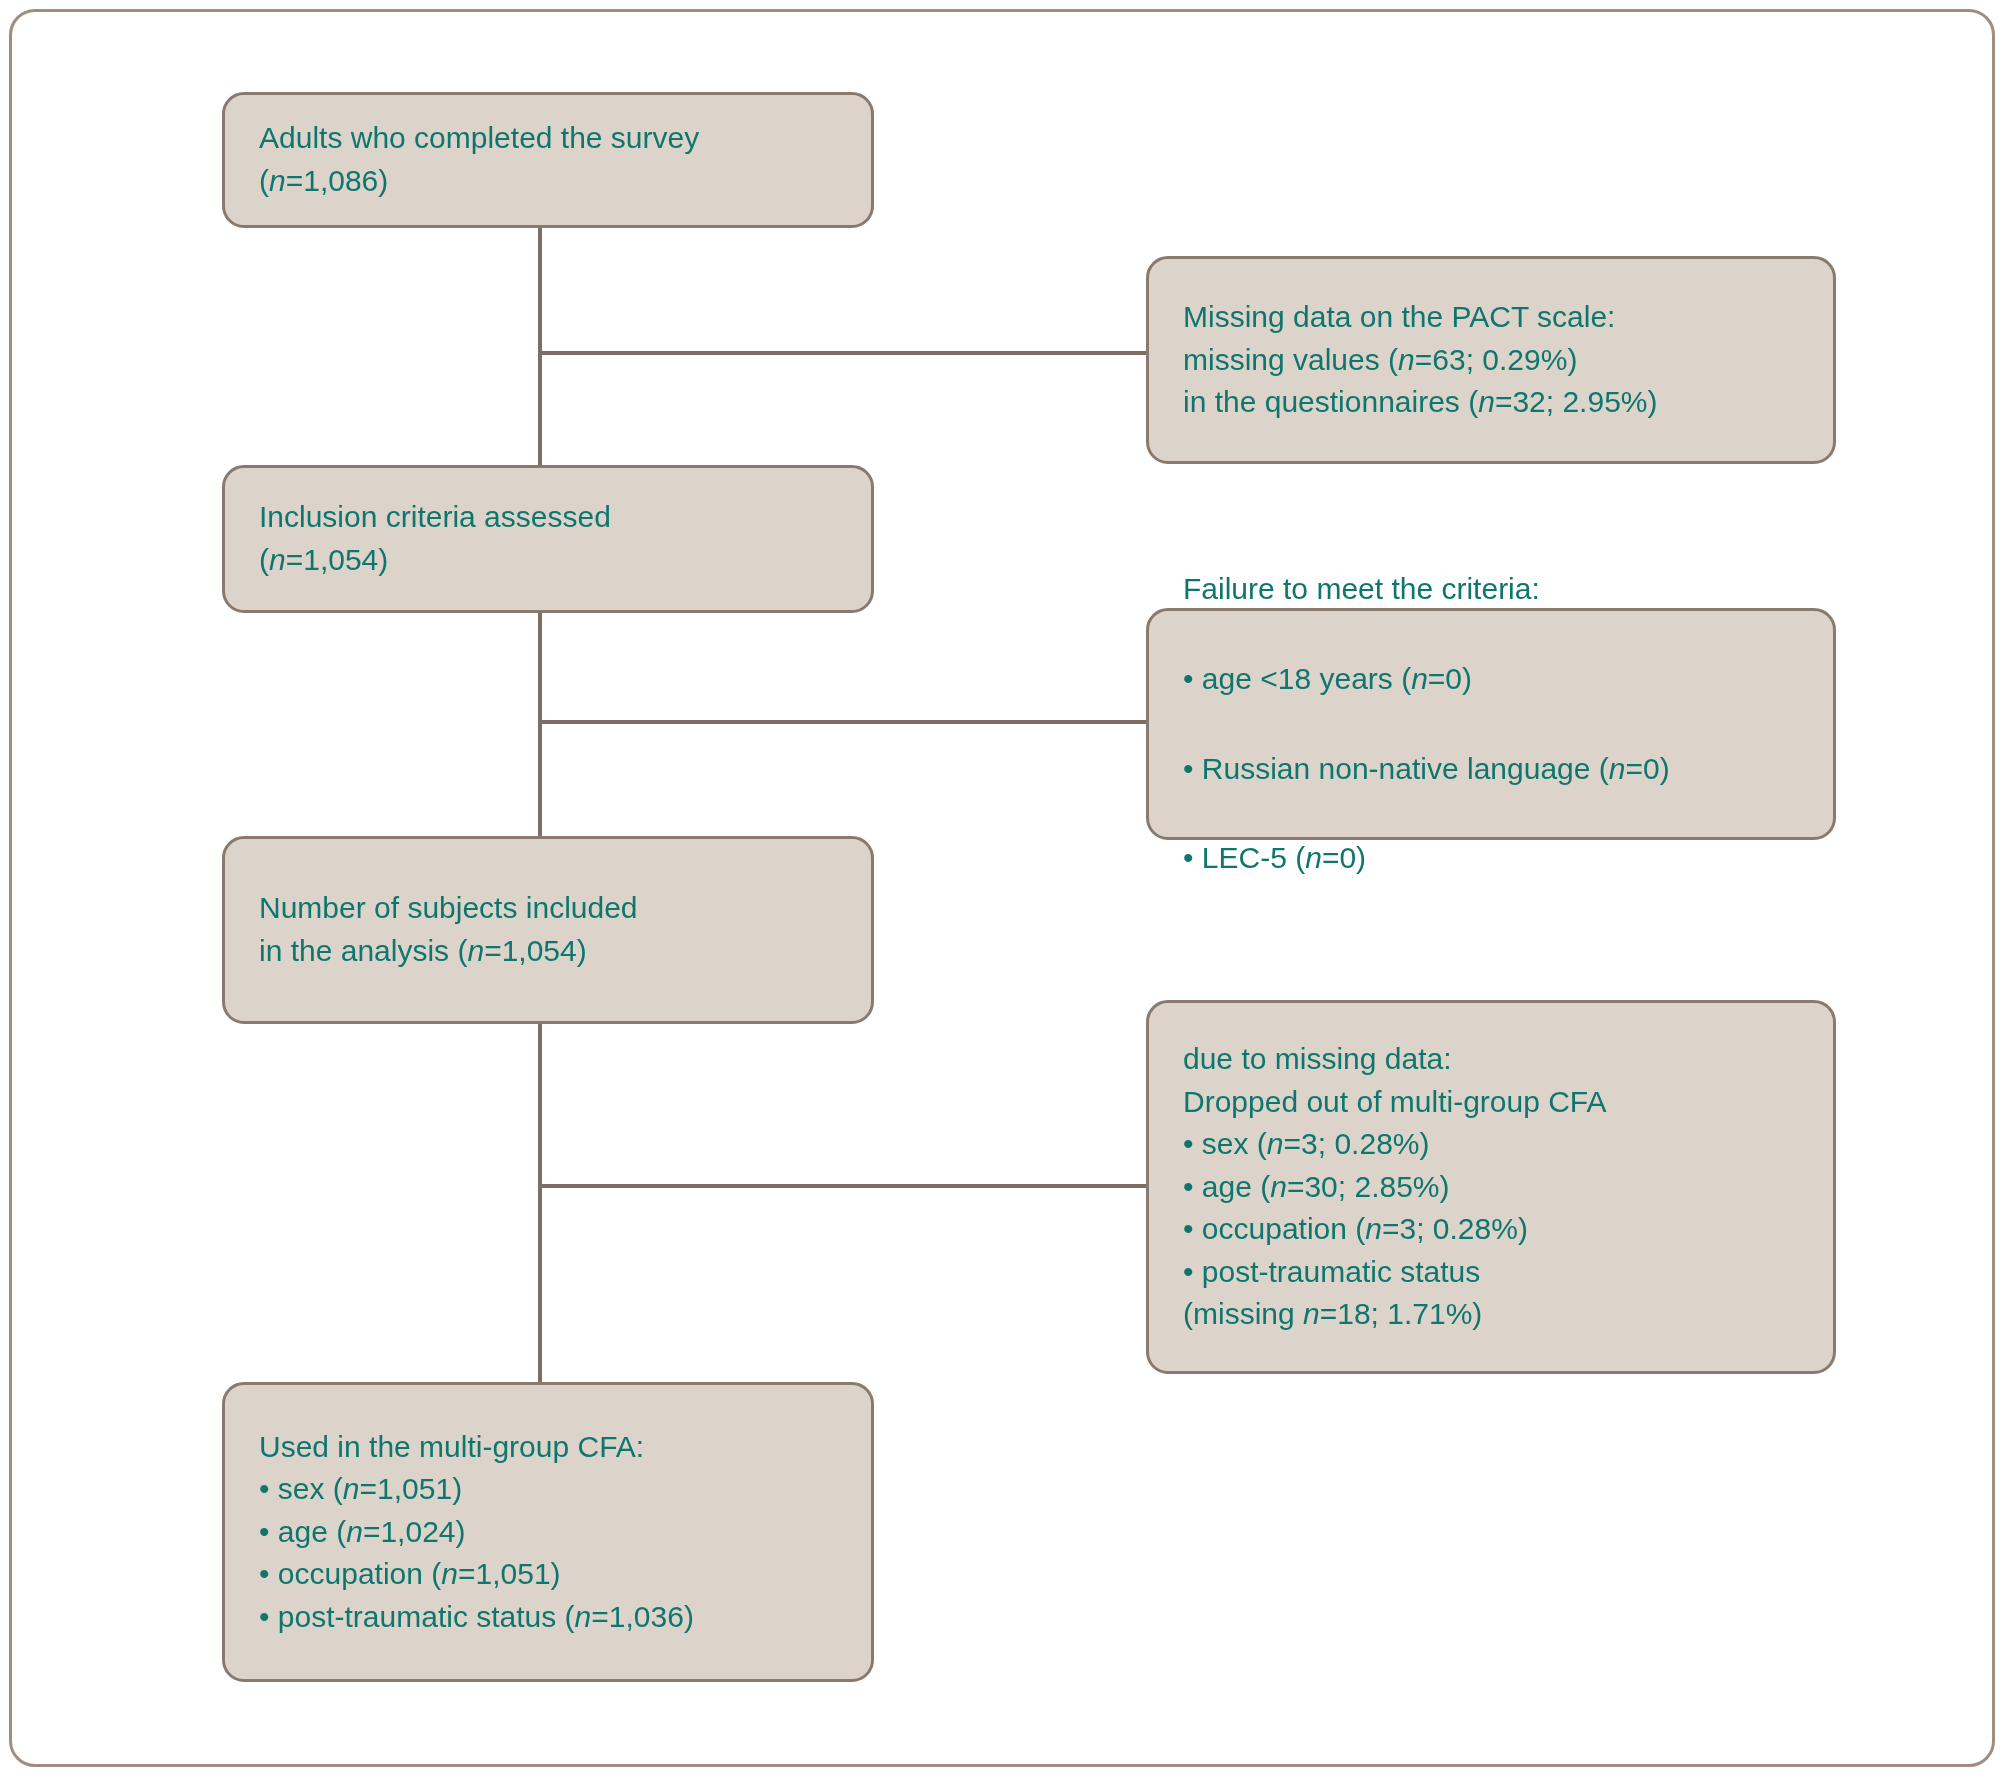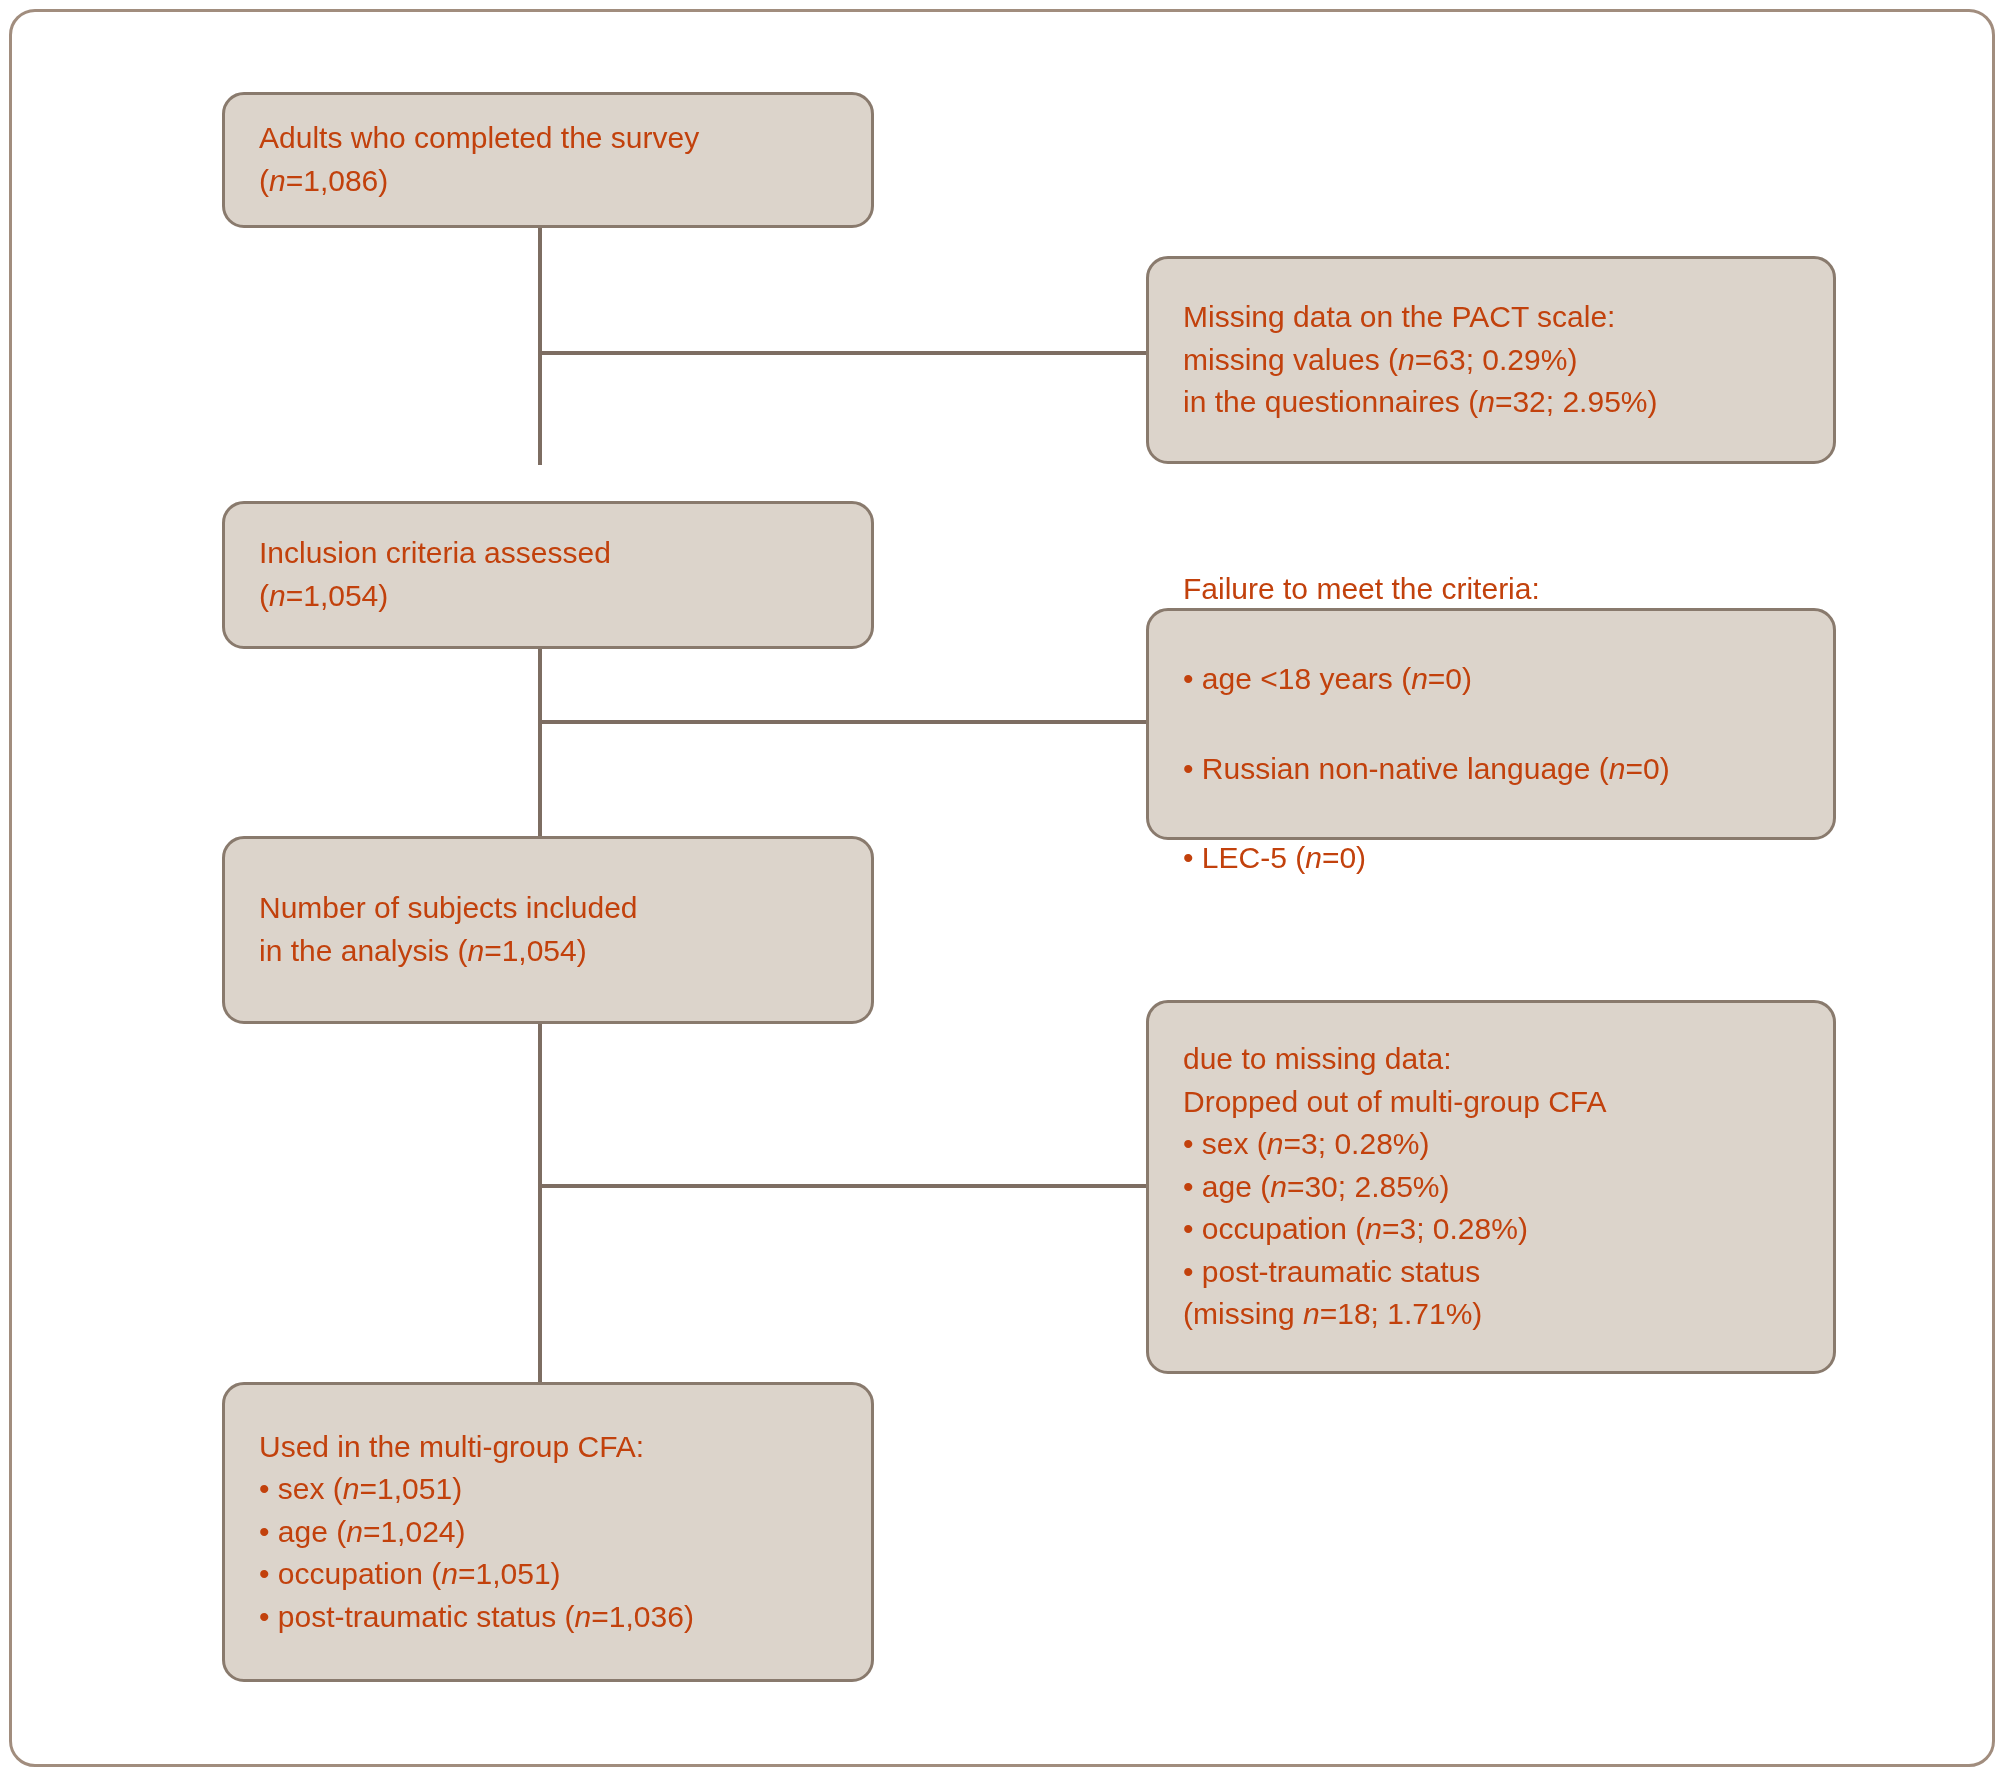--- a/index.html
+++ b/index.html
@@ -33,21 +33,21 @@
   }
 
   
   .node {
     position: absolute;
     box-sizing: border-box;
     background: #dcd4cb;
     border: 3px solid #897a6d;
     border-radius: 22px;
     padding: 26px 34px;
-    color: #c2410c;
+    color: #0f766e;
     font-size: 30px;
     line-height: 1.42;
     z-index: 4;
     display: flex;
     flex-direction: column;
     justify-content: center;
   }
   .node .line {
     white-space: nowrap;
   }
@@ -64,21 +64,21 @@
   }
   .conn-h {
     position: absolute;
     height: 4px;
     background: #7d6d62;
     z-index: 1;
   }
 
   
   #node-survey      { left: 222px; top: 92px;   width: 652px; height: 136px; }
-  #node-inclusion   { left: 222px; top: 465px;  width: 652px; height: 148px; margin-top: 36px; }
+  #node-inclusion   { left: 222px; top: 465px;  width: 652px; height: 148px; }
   #node-included    { left: 222px; top: 836px;  width: 652px; height: 188px; }
   #node-used        { left: 222px; top: 1382px; width: 652px; height: 300px; }
 
   
   #node-missing     { left: 1146px; top: 256px;  width: 690px; height: 208px; }
   #node-failure     { left: 1146px; top: 608px;  width: 690px; height: 232px; gap: 47px; }
   #node-dropped     { left: 1146px; top: 1000px; width: 690px; height: 374px; }
 
   
   #spine-1 { left: 538px; top: 228px;  height: 237px; }

